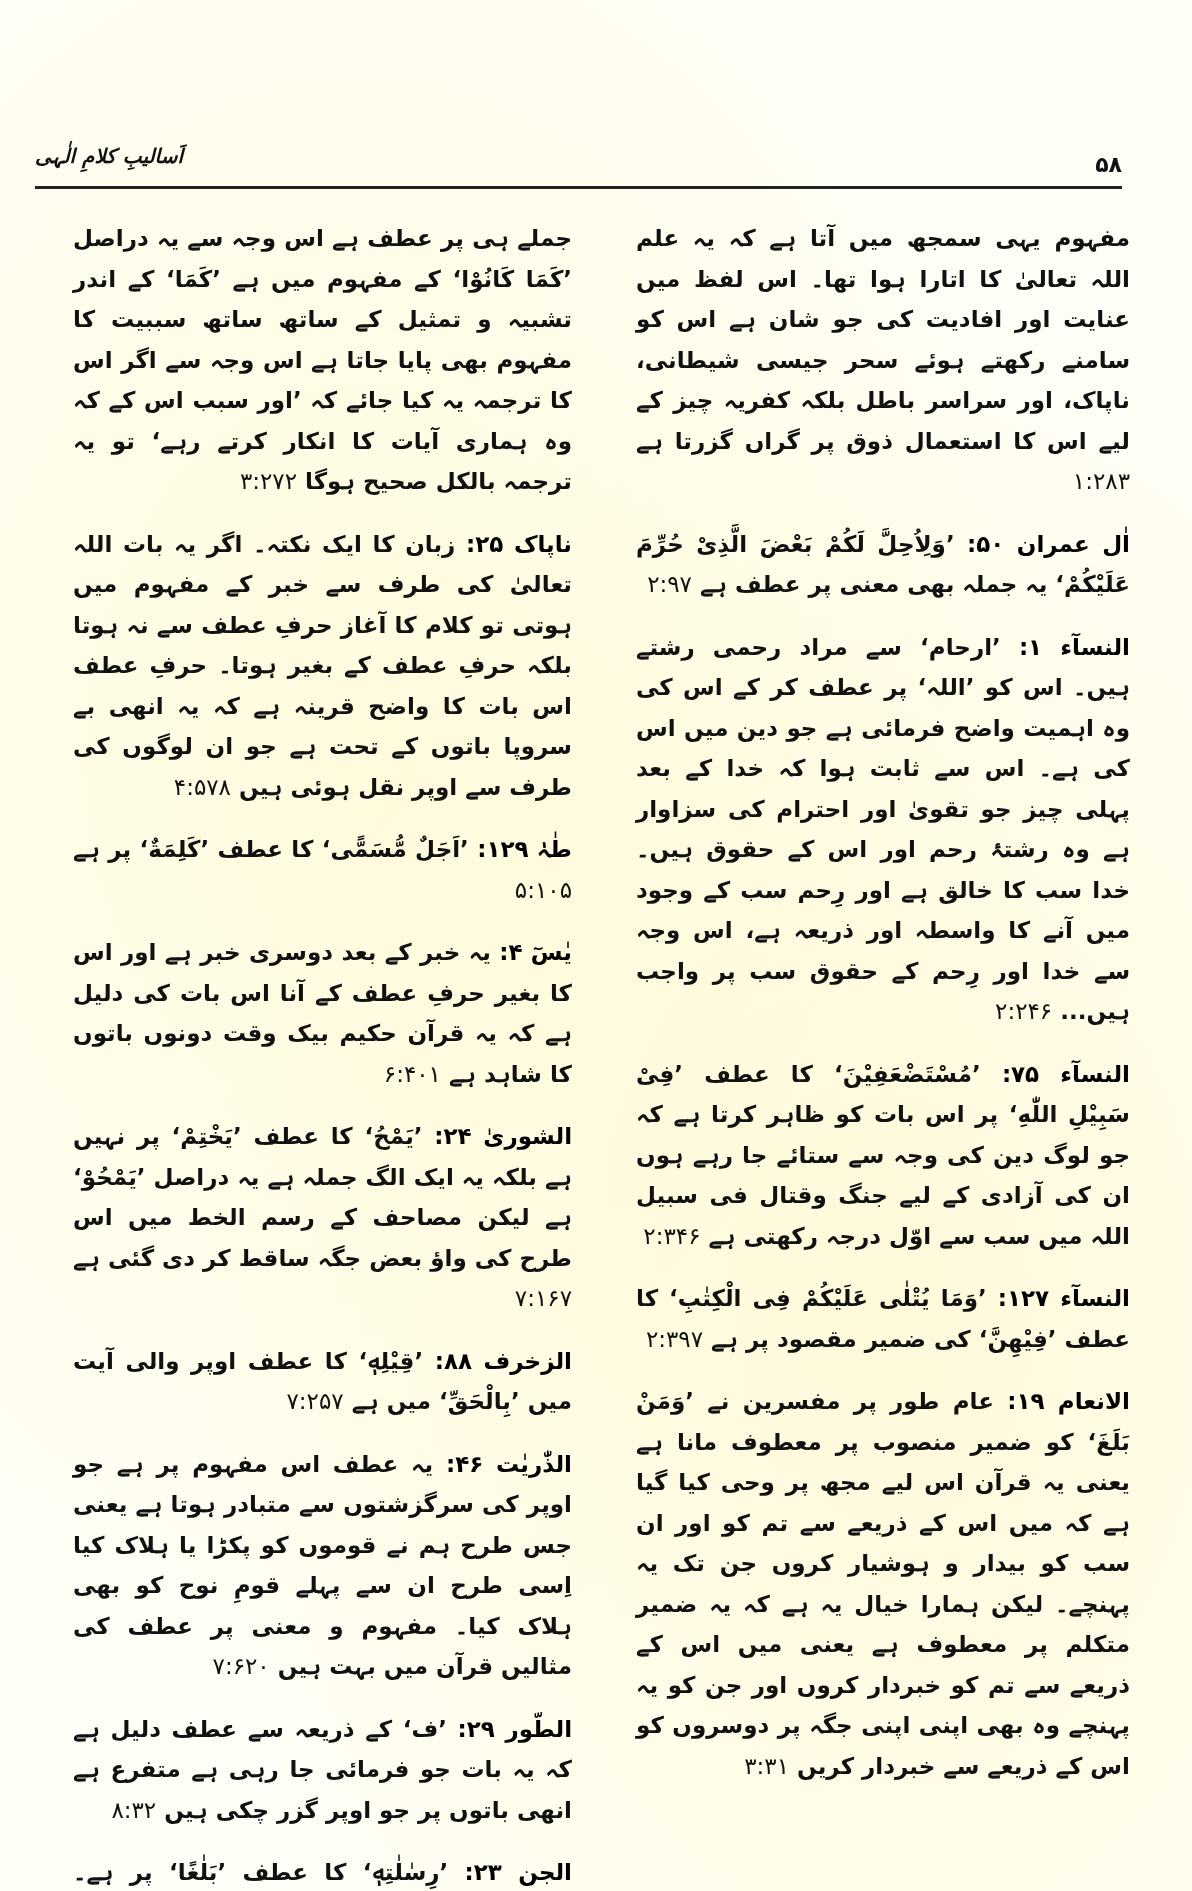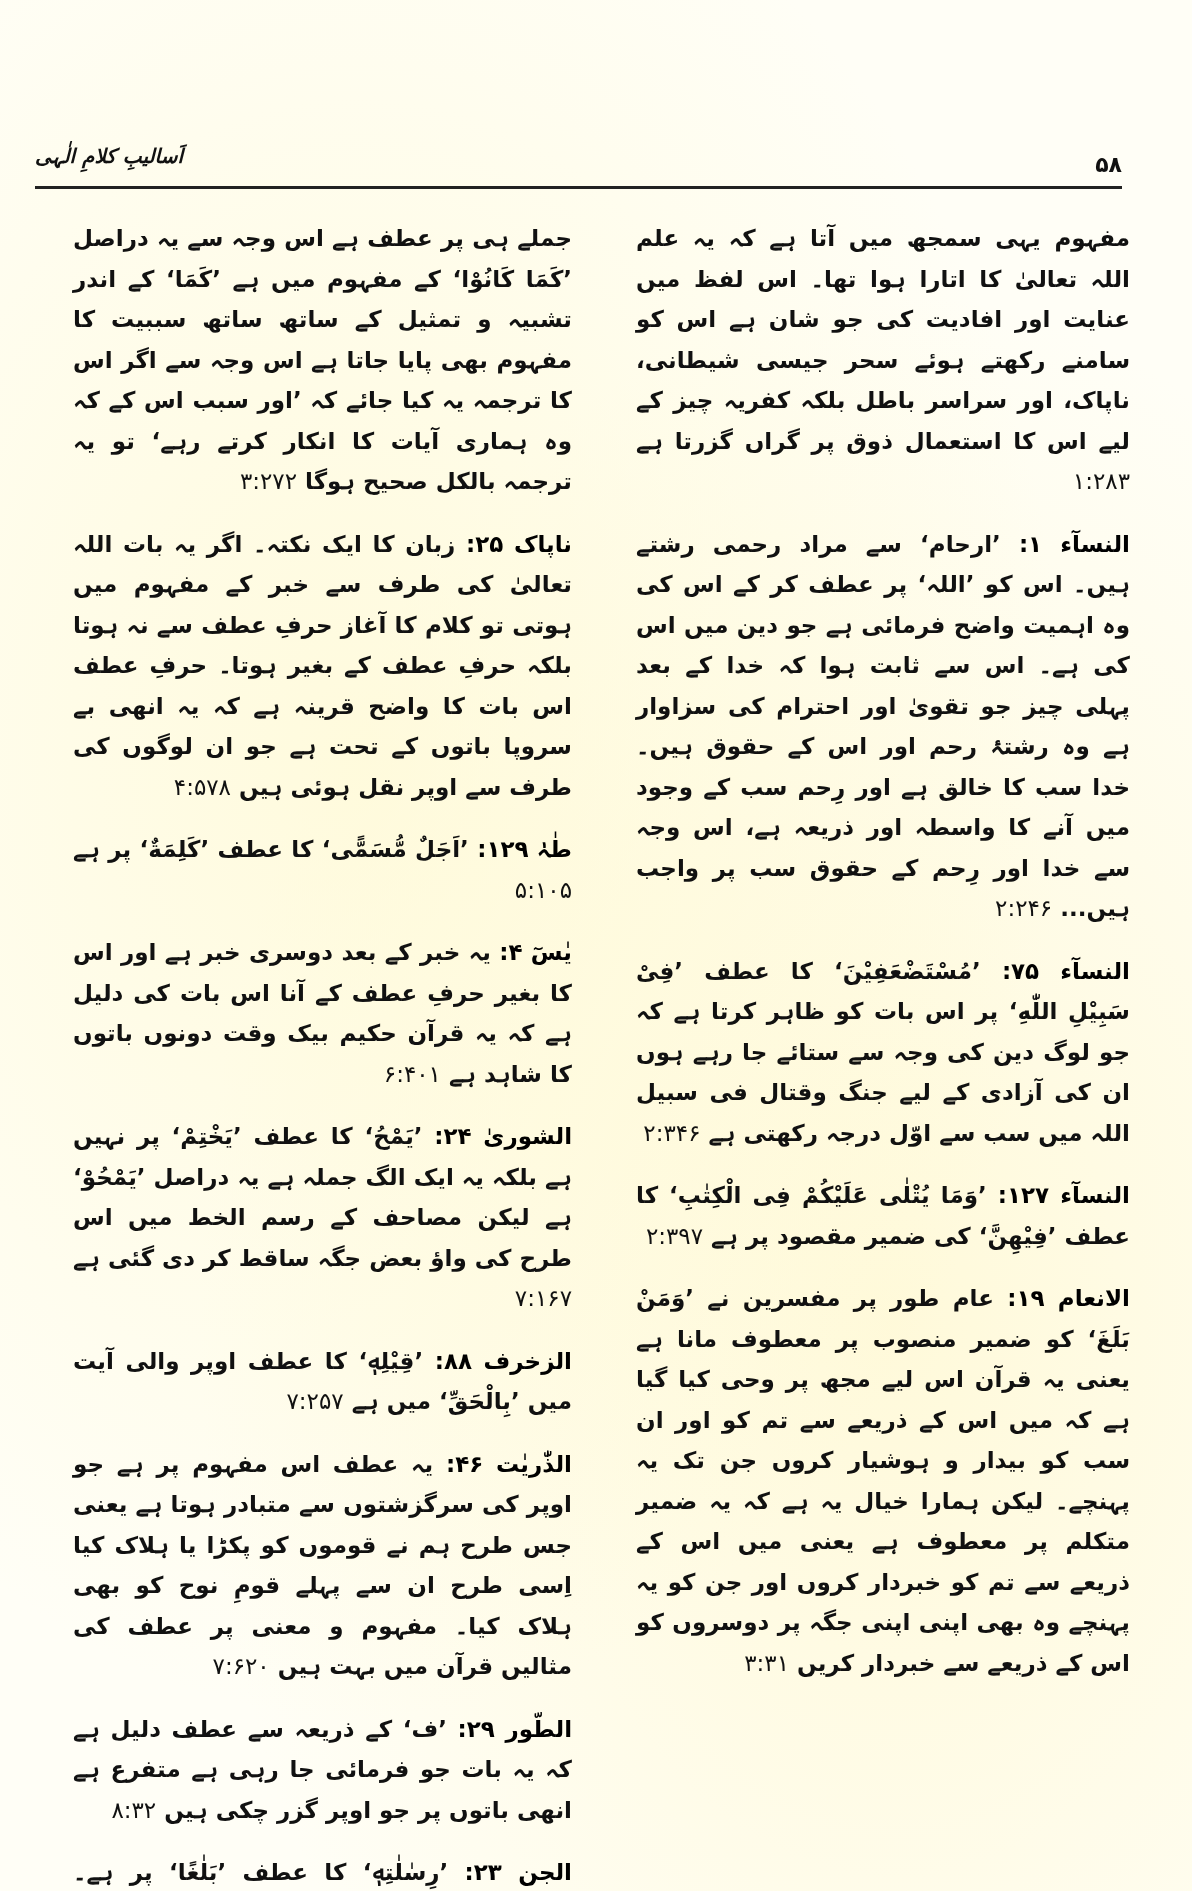--- a/index.html
+++ b/index.html
@@ -70,20 +70,21 @@
 <div class="page">
 
   <div class="header">
     <span class="page-number">۵۸</span>
     <span class="book-title">اَسالیبِ کلامِ الٰہی</span>
   </div>
   <div class="header-rule"></div>
 
   <div class="column col-right" id="col-right">
       <p class="para"><span class="ref-head"></span> <span>مفہوم یہی سمجھ میں آتا ہے کہ یہ علم اللہ تعالیٰ کا اتارا ہوا تھا۔ اس لفظ میں عنایت اور افادیت کی جو شان ہے اس کو سامنے رکھتے ہوئے سحر جیسی شیطانی، ناپاک، اور سراسر باطل بلکہ کفریہ چیز کے لیے اس کا استعمال ذوق پر گراں گزرتا ہے</span> <span class="ref">۱:۲۸۳</span></p>
+      <p class="para"><span class="ref-head">اٰل عمران ۵۰:</span> <span>’وَلِاُحِلَّ لَكُمْ بَعْضَ الَّذِیْ حُرِّمَ عَلَیْكُمْ‘ یہ جملہ بھی معنی پر عطف ہے</span> <span class="ref">۲:۹۷</span></p>
       <p class="para"><span class="ref-head">النسآء ۱:</span> <span>’ارحام‘ سے مراد رحمی رشتے ہیں۔ اس کو ’اللہ‘ پر عطف کر کے اس کی وہ اہمیت واضح فرمائی ہے جو دین میں اس کی ہے۔ اس سے ثابت ہوا کہ خدا کے بعد پہلی چیز جو تقویٰ اور احترام کی سزاوار ہے وہ رشتۂ رحم اور اس کے حقوق ہیں۔ خدا سب کا خالق ہے اور رِحم سب کے وجود میں آنے کا واسطہ اور ذریعہ ہے، اس وجہ سے خدا اور رِحم کے حقوق سب پر واجب ہیں...</span> <span class="ref">۲:۲۴۶</span></p>
       <p class="para"><span class="ref-head">النسآء ۷۵:</span> <span>’مُسْتَضْعَفِیْنَ‘ کا عطف ’فِیْ سَبِیْلِ اللّٰهِ‘ پر اس بات کو ظاہر کرتا ہے کہ جو لوگ دین کی وجہ سے ستائے جا رہے ہوں ان کی آزادی کے لیے جنگ وقتال فی سبیل اللہ میں سب سے اوّل درجہ رکھتی ہے</span> <span class="ref">۲:۳۴۶</span></p>
       <p class="para"><span class="ref-head">النسآء ۱۲۷:</span> <span>’وَمَا یُتْلٰی عَلَیْكُمْ فِی الْكِتٰبِ‘ کا عطف ’فِیْهِنَّ‘ کی ضمیر مقصود پر ہے</span> <span class="ref">۲:۳۹۷</span></p>
       <p class="para"><span class="ref-head">الانعام ۱۹:</span> <span>عام طور پر مفسرین نے ’وَمَنْ بَلَغَ‘ کو ضمیر منصوب پر معطوف مانا ہے یعنی یہ قرآن اس لیے مجھ پر وحی کیا گیا ہے کہ میں اس کے ذریعے سے تم کو اور ان سب کو بیدار و ہوشیار کروں جن تک یہ پہنچے۔ لیکن ہمارا خیال یہ ہے کہ یہ ضمیر متکلم پر معطوف ہے یعنی میں اس کے ذریعے سے تم کو خبردار کروں اور جن کو یہ پہنچے وہ بھی اپنی اپنی جگہ پر دوسروں کو اس کے ذریعے سے خبردار کریں</span> <span class="ref">۳:۳۱</span></p>
     </div>
   <div class="column col-left" id="col-left">
       <p class="para"><span class="ref-head"></span> <span>جملے ہی پر عطف ہے اس وجہ سے یہ دراصل ’كَمَا كَانُوْا‘ کے مفہوم میں ہے ’كَمَا‘ کے اندر تشبیہ و تمثیل کے ساتھ ساتھ سببیت کا مفہوم بھی پایا جاتا ہے اس وجہ سے اگر اس کا ترجمہ یہ کیا جائے کہ ’اور سبب اس کے کہ وہ ہماری آیات کا انکار کرتے رہے‘ تو یہ ترجمہ بالکل صحیح ہوگا</span> <span class="ref">۳:۲۷۲</span></p>
       <p class="para"><span class="ref-head">ناپاک ۲۵:</span> <span>زبان کا ایک نکتہ۔ اگر یہ بات اللہ تعالیٰ کی طرف سے خبر کے مفہوم میں ہوتی تو کلام کا آغاز حرفِ عطف سے نہ ہوتا بلکہ حرفِ عطف کے بغیر ہوتا۔ حرفِ عطف اس بات کا واضح قرینہ ہے کہ یہ انھی بے سروپا باتوں کے تحت ہے جو ان لوگوں کی طرف سے اوپر نقل ہوئی ہیں</span> <span class="ref">۴:۵۷۸</span></p>
       <p class="para"><span class="ref-head">طٰہٰ ۱۲۹:</span> <span>’اَجَلٌ مُّسَمًّی‘ کا عطف ’كَلِمَةٌ‘ پر ہے</span> <span class="ref">۵:۱۰۵</span></p>
       <p class="para"><span class="ref-head">یٰسٓ ۴:</span> <span>یہ خبر کے بعد دوسری خبر ہے اور اس کا بغیر حرفِ عطف کے آنا اس بات کی دلیل ہے کہ یہ قرآن حکیم بیک وقت دونوں باتوں کا شاہد ہے</span> <span class="ref">۶:۴۰۱</span></p>

